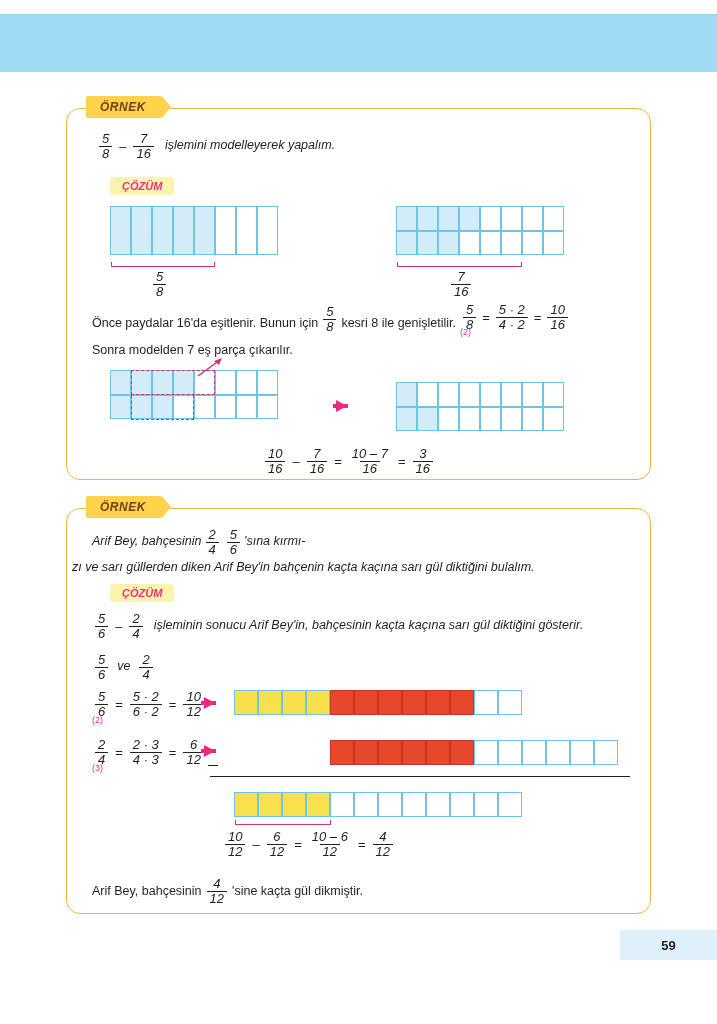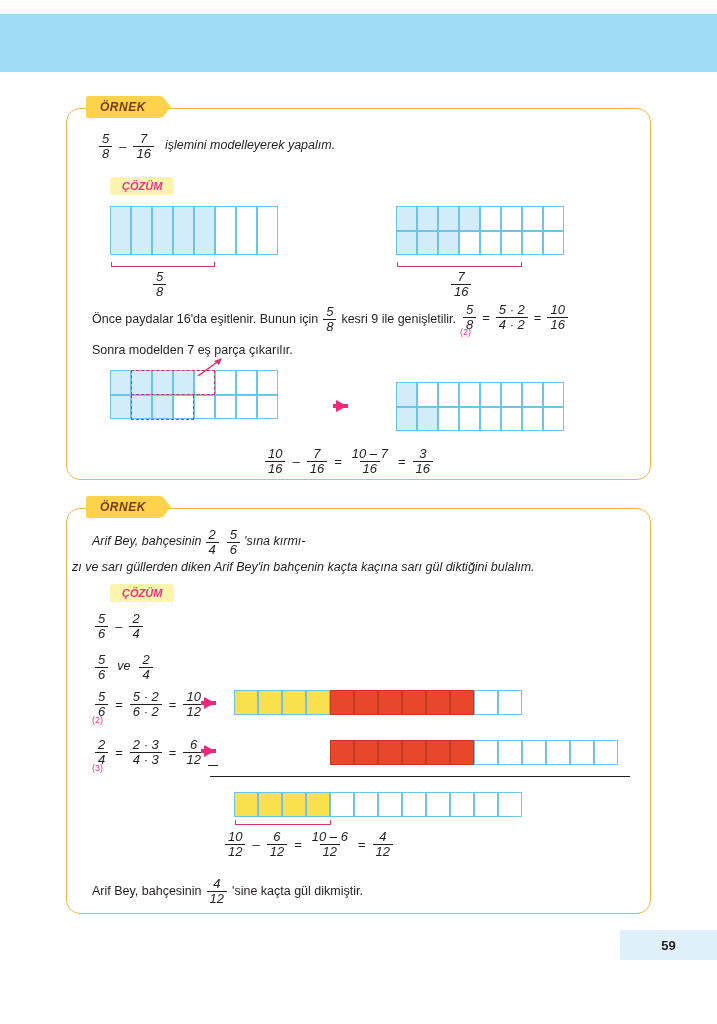--- a/index.html
+++ b/index.html
@@ -163,27 +163,27 @@
   </div>
 </div>
 <div class="brace" style="left:397px; top:262px; width:125px;"></div>
 <div style="position:absolute; left:448px; top:270px;">
   <span class="frac md">
     <span class="num">7</span>
     <span class="den">16</span>
   </span>
 </div>
 
-<div style="position:absolute; left:92px; top:305px; display:flex; align-items:center;">
+<div style="position:absolute; left:92px; top:305px; display:flex; align-items:flex-end;">
   <span class="para-up">Önce paydalar 16'da eşitlenir. Bunun için</span>
   <span class="frac md" style="margin:0 5px;">
     <span class="num">5</span>
     <span class="den">8</span>
   </span>
-  <span class="para-up">kesri 9 ile genişletilir.</span>
+  <span class="para-up">kesri 8 ile genişletilir.</span>
 </div>
 
 <div style="position:absolute; left:460px; top:303px; display:flex; align-items:center; font-size:13px;">
   <span class="frac md">
     <span class="num">5</span>
     <span class="den">8</span>
   </span>
   <span style="margin:0 3px;">=</span>
   <span class="frac md">
     <span class="num">5 · 2</span>
@@ -302,20 +302,21 @@
 <div style="position:absolute; left:92px; top:612px; display:flex; align-items:center;">
   <span class="frac md">
     <span class="num">5</span>
     <span class="den">6</span>
   </span>
   <span style="font-size:13px; margin:0 4px;">–</span>
   <span class="frac md">
     <span class="num">2</span>
     <span class="den">4</span>
   </span>
+  <span class="para" style="margin-left:8px;">işleminin sonucu Arif Bey'in, bahçesinin kaçta kaçına sarı gül diktiğini gösterir.</span>
 </div>
 
 <div style="position:absolute; left:92px; top:653px; display:flex; align-items:center;">
   <span class="frac md">
     <span class="num">5</span>
     <span class="den">6</span>
   </span>
   <span class="para" style="margin:0 6px;">ve</span>
   <span class="frac md">
     <span class="num">2</span>

